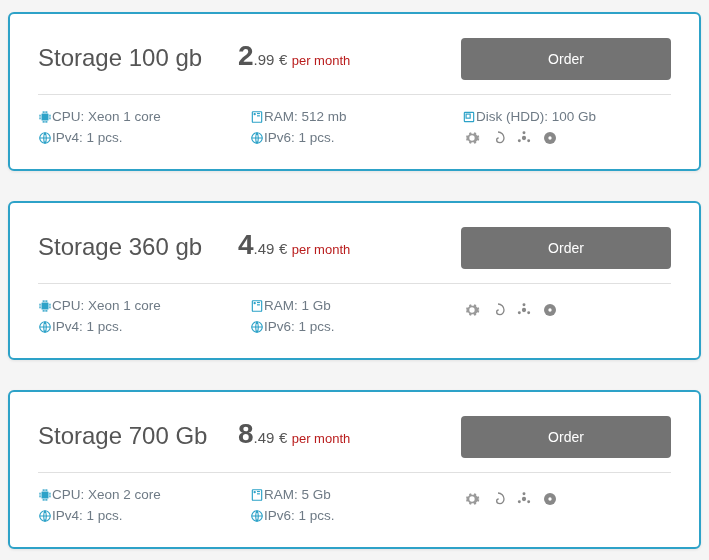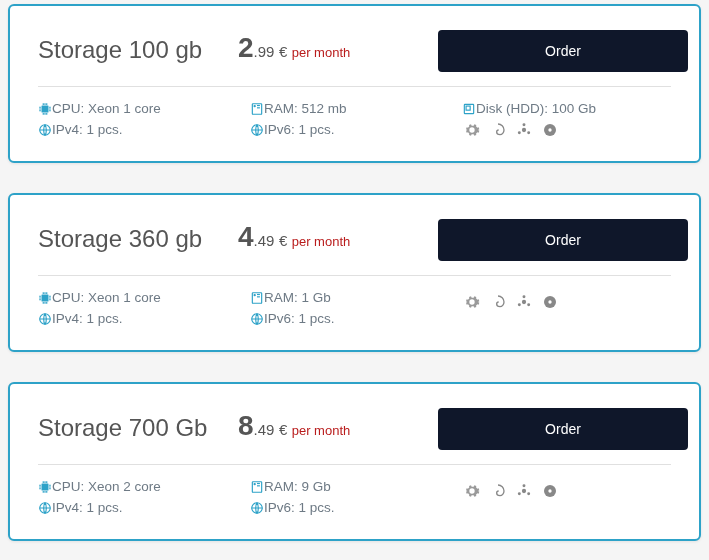--- a/index.html
+++ b/index.html
@@ -10,21 +10,21 @@
     width: 709px;
   }
   .card {
     background: #fff;
     border: 2px solid #2da2c8;
     border-radius: 6px;
     margin: 0 8px 30px 8px;
     padding: 24px 28px 18px 28px;
     box-shadow: 0 1px 3px rgba(0,0,0,0.08);
   }
-  .card:first-child { margin-top:4px; }
+  .card:first-child { margin-top:12px; }
   .top-row {
     display: flex;
     align-items: flex-start;
     border-bottom: 1px solid #e0e0e0;
     padding-bottom: 14px;
     margin-bottom: 14px;
   }
   .title {
     flex: 0 0 200px;
     font-size: 24px;
@@ -49,25 +49,25 @@
   .price-period {
     font-size: 13px;
     color: #b91c1c;
   }
   .order-col {
     flex: 1 1 auto;
     display:flex;
     justify-content:flex-end;
   }
   .order-btn {
-    background: #0f172a;
+    background: #737373;
     color: #fff;
     border: none;
     border-radius: 4px;
-    width: 250px;
+    width: 210px;
     height: 42px;
     font-size: 14px;
     cursor: pointer;
   }
   .specs-row {
     display: flex;
   }
   .specs-col {
     flex: 0 0 212px;
     font-size: 13.5px;
@@ -322,21 +322,21 @@
       <div class="specs-col">
         <div class="spec-line">
           <span class="icon">
               <svg viewBox="0 0 24 24" fill="none" stroke="currentColor" stroke-width="2">
                 <rect x="4" y="3" width="16" height="18" rx="1"></rect>
                 <circle cx="8" cy="7" r="1" fill="currentColor"></circle>
                 <line x1="12" y1="6" x2="17" y2="6"></line>
                 <line x1="12" y1="10" x2="17" y2="10"></line>
               </svg>
             </span>
-          <span>RAM: 9 Gb</span>
+          <span>RAM: 5 Gb</span>
         </div>
         <div class="spec-line">
           <span class="icon">
               <svg viewBox="0 0 24 24" fill="none" stroke="currentColor" stroke-width="2">
                 <circle cx="12" cy="12" r="9"></circle>
                 <path d="M3 12h18M12 3c3 3 3 15 0 18M12 3c-3 3-3 15 0 18"></path>
               </svg>
             </span>
           <span>IPv6: 1 pcs.</span>
         </div>

